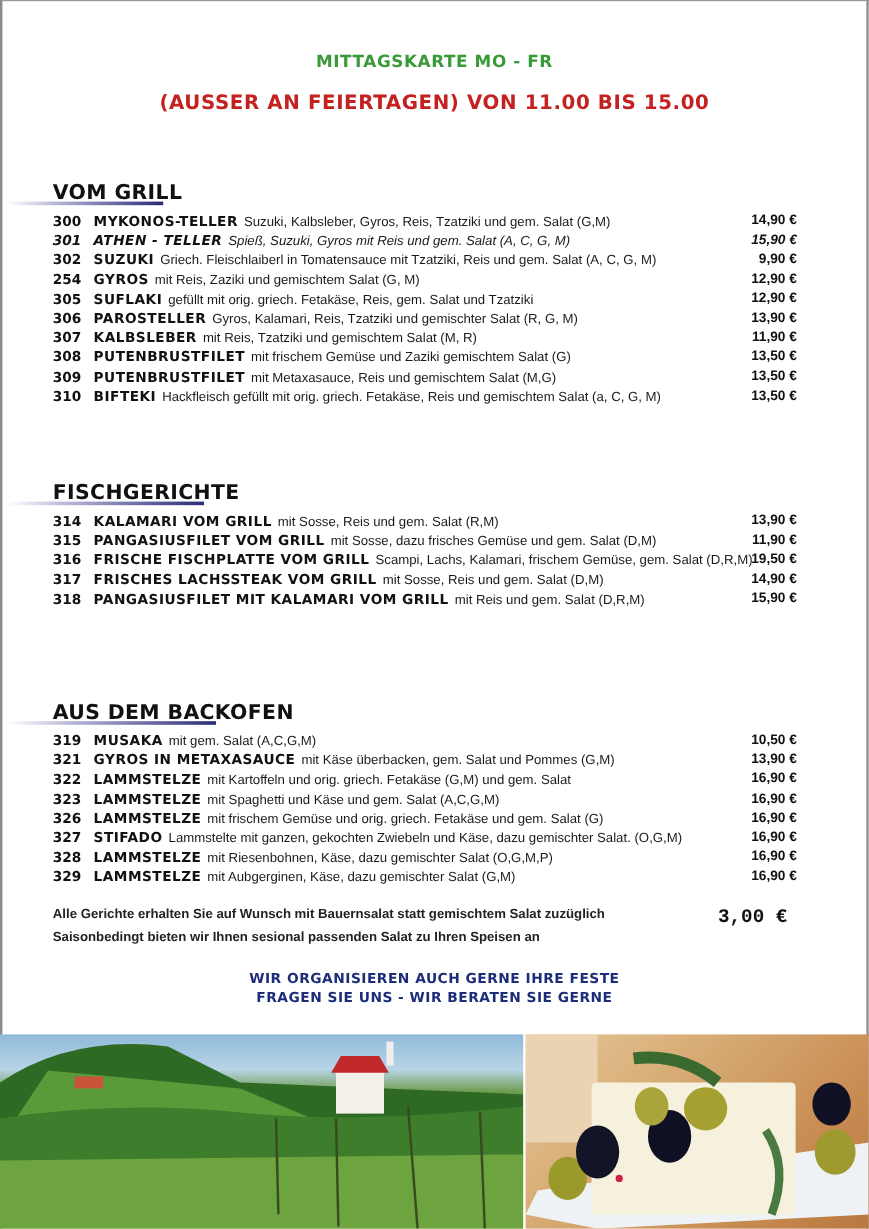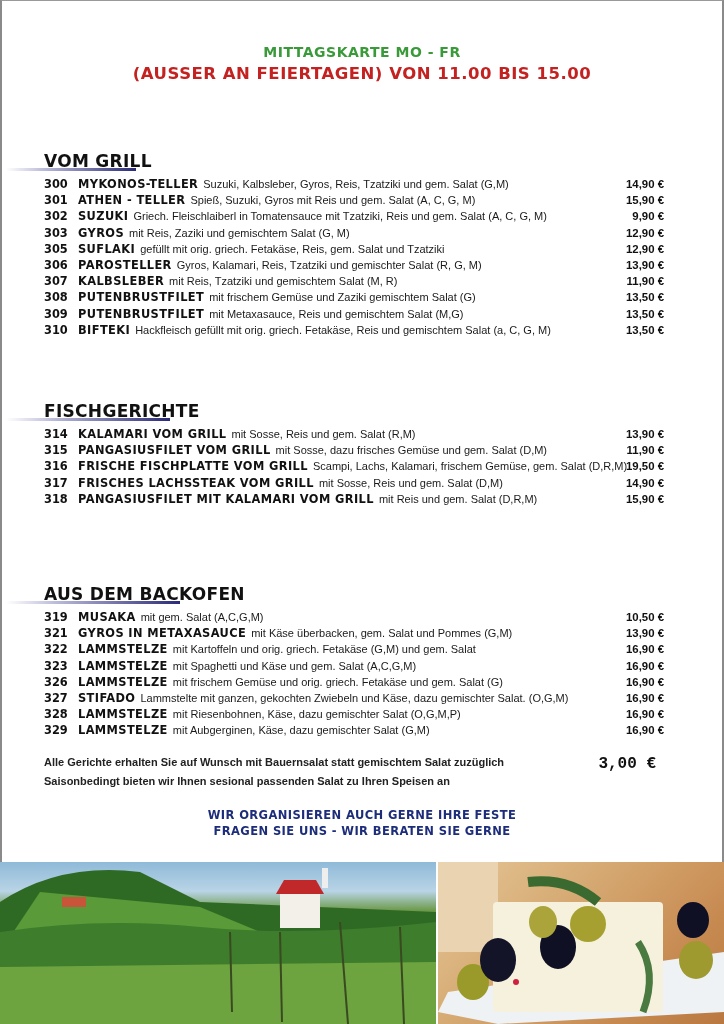--- a/index.html
+++ b/index.html
@@ -3,21 +3,21 @@
 <meta charset="utf-8">
 <style>
   * { box-sizing: border-box; margin: 0; padding: 0; }
   html, body { width: 724px; height: 1024px; background: #ffffff; overflow: hidden; }
   body { position: relative; font-family: "DejaVu Sans", sans-serif; color: #111; }
   .frame { position: absolute; left: 0; top: 0; width: 724px; height: 1024px;
     border-left: 2px solid #8a8a8a; border-right: 2px solid #8a8a8a; border-top: 1px solid #999; }
   .title { position: absolute; left: 0; width: 724px; text-align: center;
     font-family: "DejaVu Sans", sans-serif; font-weight: bold; letter-spacing: 0.5px; }
   .title.main { top: 44px; font-size: 14px; color: #3a9a3a; }
-  .title.sub { top: 64px; font-size: 16.5px; color: #c42121; }
+  .title.sub { top: 76px; font-size: 16.5px; color: #c42121; }
 
   .section-head { position: absolute; left: 44px; font-weight: bold; font-size: 17px;
     letter-spacing: 0.3px; color: #111; }
   .underline { position: absolute; left: 6px; height: 3px;
     background: linear-gradient(to right, rgba(40,40,120,0) 0%, #b8b8d8 30%, #2a2a78 100%); }
 
   .row { position: absolute; left: 44px; width: 620px; height: 16px; white-space: nowrap;
     font-size: 10.2px; line-height: 16px; }
   .row .num { display: inline-block; width: 34px; font-weight: bold; font-size: 11.4px; }
   .row .name { font-weight: bold; font-size: 11.4px; letter-spacing: 0.4px; margin-right: 5px; }
@@ -44,23 +44,23 @@
 
 <div class="frame"></div>
 
 <div class="title main">MITTAGSKARTE MO - FR</div>
 <div class="title sub">(AUSSER AN FEIERTAGEN) VON 11.00 BIS 15.00</div>
 
 <div class="section-head" style="top:151px;">VOM GRILL</div>
 <div class="underline" style="top:168px; width:130px;"></div>
 <div id="sec0">
     <div class="row" style="top: 176px;"><span class="num">300</span><span class="name">MYKONOS-TELLER</span><span class="desc">Suzuki, Kalbsleber, Gyros, Reis, Tzatziki und gem. Salat (G,M)</span><span class="price">14,90 €</span></div>
-    <div class="row" style="top: 192.2px;"><span class="num">301</span><span class="name">ATHEN - TELLER</span><span class="desc">Spieß, Suzuki, Gyros mit Reis und gem. Salat (A, C, G, M)</span><span class="price">15,90 €</span></div>
+    <div class="row" style="top: 192.2px; font-style: italic;"><span class="num">301</span><span class="name">ATHEN - TELLER</span><span class="desc">Spieß, Suzuki, Gyros mit Reis und gem. Salat (A, C, G, M)</span><span class="price">15,90 €</span></div>
     <div class="row" style="top: 208.4px;"><span class="num">302</span><span class="name">SUZUKI</span><span class="desc">Griech. Fleischlaiberl in Tomatensauce mit Tzatziki, Reis und gem. Salat (A, C, G, M)</span><span class="price">9,90 €</span></div>
-    <div class="row" style="top: 224.6px;"><span class="num">303</span><span class="name">GYROS</span><span class="desc">mit Reis, Zaziki und gemischtem Salat (G, M)</span><span class="price">12,90 €</span></div>
+    <div class="row" style="top: 224.6px;"><span class="num">254</span><span class="name">GYROS</span><span class="desc">mit Reis, Zaziki und gemischtem Salat (G, M)</span><span class="price">12,90 €</span></div>
     <div class="row" style="top: 240.8px;"><span class="num">305</span><span class="name">SUFLAKI</span><span class="desc">gefüllt mit orig. griech. Fetakäse, Reis, gem. Salat und Tzatziki</span><span class="price">12,90 €</span></div>
     <div class="row" style="top: 257px;"><span class="num">306</span><span class="name">PAROSTELLER</span><span class="desc">Gyros, Kalamari, Reis, Tzatziki und gemischter Salat (R, G, M)</span><span class="price">13,90 €</span></div>
     <div class="row" style="top: 273.2px;"><span class="num">307</span><span class="name">KALBSLEBER</span><span class="desc">mit Reis, Tzatziki und gemischtem Salat (M, R)</span><span class="price">11,90 €</span></div>
     <div class="row" style="top: 289.4px;"><span class="num">308</span><span class="name">PUTENBRUSTFILET</span><span class="desc">mit frischem Gemüse und Zaziki gemischtem Salat (G)</span><span class="price">13,50 €</span></div>
     <div class="row" style="top: 305.6px;"><span class="num">309</span><span class="name">PUTENBRUSTFILET</span><span class="desc">mit Metaxasauce, Reis und gemischtem Salat (M,G)</span><span class="price">13,50 €</span></div>
     <div class="row" style="top: 321.8px;"><span class="num">310</span><span class="name">BIFTEKI</span><span class="desc">Hackfleisch gefüllt mit orig. griech. Fetakäse, Reis und gemischtem Salat (a, C, G, M)</span><span class="price">13,50 €</span></div>
   </div>
 
 <div class="section-head" style="top:401px;text-align:center;">FISCHGERICHTE</div>
 <div class="underline" style="top:418px; width:164px;"></div>

